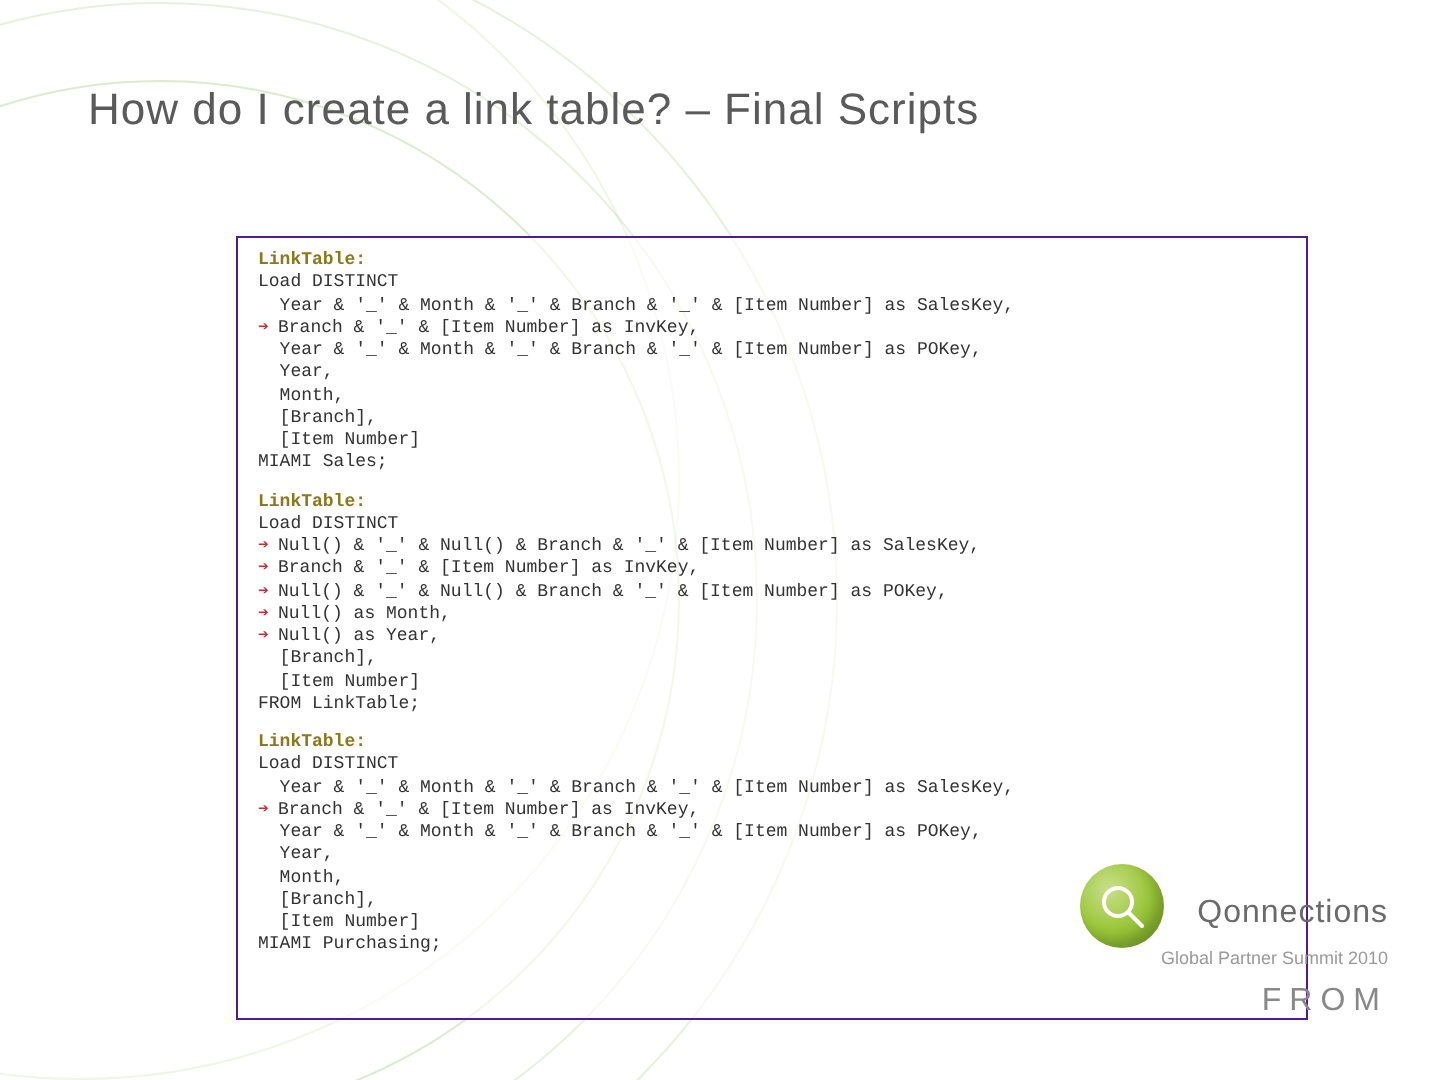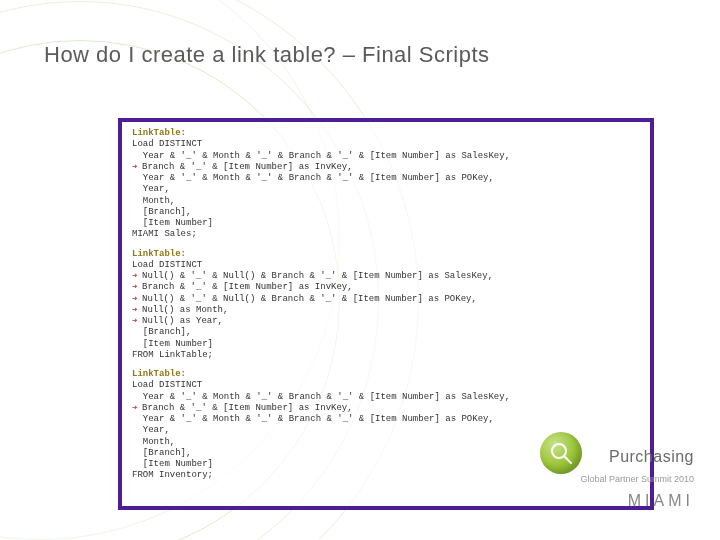--- a/index.html
+++ b/index.html
@@ -46,21 +46,21 @@
     letter-spacing:0.5px;
     margin-top:20px;
   }
 
   .code-box {
     position:absolute;
     top:118px;
     left:118px;
     width:536px;
     height:392px;
-    border:4px solid #4c1d95;
+    border:1px solid #4c1d95;
     padding:6px 10px;
     font-family: "Courier New", monospace;
     font-size:9px;
     line-height:1.25;
     color:#333;
     background:rgba(255,255,255,0.6);
     overflow:hidden;
   }
   .code-box .label { color:#8a7a1a; font-weight:bold; }
   .code-box .arrow {
@@ -141,24 +141,24 @@
     <div class="spacer"></div>
     <div class="line label">LinkTable:</div>
     <div class="line">Load DISTINCT</div>
     <div class="line">  Year &amp; '_' &amp; Month &amp; '_' &amp; Branch &amp; '_' &amp; [Item Number] as SalesKey,</div>
     <div class="line"><span class="arrow">➔</span>Branch &amp; '_' &amp; [Item Number] as InvKey,</div>
     <div class="line">  Year &amp; '_' &amp; Month &amp; '_' &amp; Branch &amp; '_' &amp; [Item Number] as POKey,</div>
     <div class="line">  Year,</div>
     <div class="line">  Month,</div>
     <div class="line">  [Branch],</div>
     <div class="line">  [Item Number]</div>
-    <div class="line">FROM Inventory;</div>
+    <div class="line">MIAMI Purchasing;</div>
   </div>
 
 <div class="brand-icon">
   <svg width="26" height="26" viewBox="0 0 26 26">
     <circle cx="11" cy="11" r="7" fill="none" stroke="#fff" stroke-width="2"></circle>
     <line x1="16" y1="16" x2="23" y2="23" stroke="#fff" stroke-width="2" stroke-linecap="round"></line>
   </svg>
 </div>
-<div class="brand-text">Purchasing</div>
+<div class="brand-text">Qonnections</div>
 <div class="brand-sub">Global Partner Summit 2010</div>
-<div class="brand-city">MIAMI</div>
+<div class="brand-city">FROM</div>
 
 </body></html>

